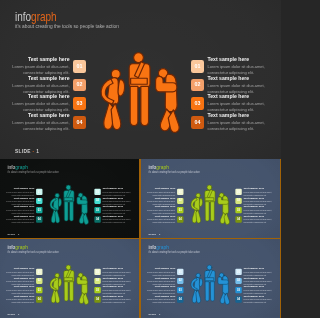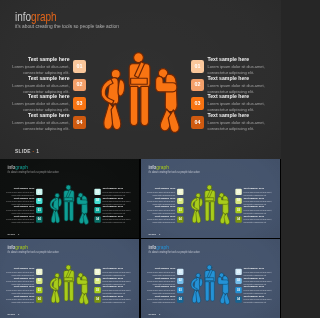--- a/index.html
+++ b/index.html
@@ -1,17 +1,17 @@
 <!DOCTYPE html>
 <html><head>
 <meta charset="utf-8">
 <style>
   html,body{margin:0;padding:0;background:#262626;}
   body{width:281px;height:318px;font-family:"Liberation Sans",sans-serif;overflow:hidden;}
-  .page{position:relative;width:281px;height:318px;background:#000000;}
+  .page{position:relative;width:281px;height:318px;background:#a16207;}
 
   .slide{position:absolute;overflow:hidden;}
   .vign{position:absolute;left:0;top:0;width:281px;height:159px;pointer-events:none;
         background:radial-gradient(ellipse 78% 95% at 50% 45%, rgba(255,255,255,.018) 0%, rgba(255,255,255,.006) 60%, rgba(0,0,0,.09) 100%);}
   .canvas{position:absolute;left:0;top:0;width:281px;height:159px;transform-origin:0 0;}
 
   .logo{position:absolute;left:15px;top:11px;font-size:12.2px;line-height:1;font-weight:300;
         transform:scaleX(.82);transform-origin:left center;white-space:nowrap;}
   .tag{position:absolute;left:15px;top:23.6px;font-size:5.6px;line-height:1;
        transform:scaleX(.86);transform-origin:left top;white-space:nowrap;}

